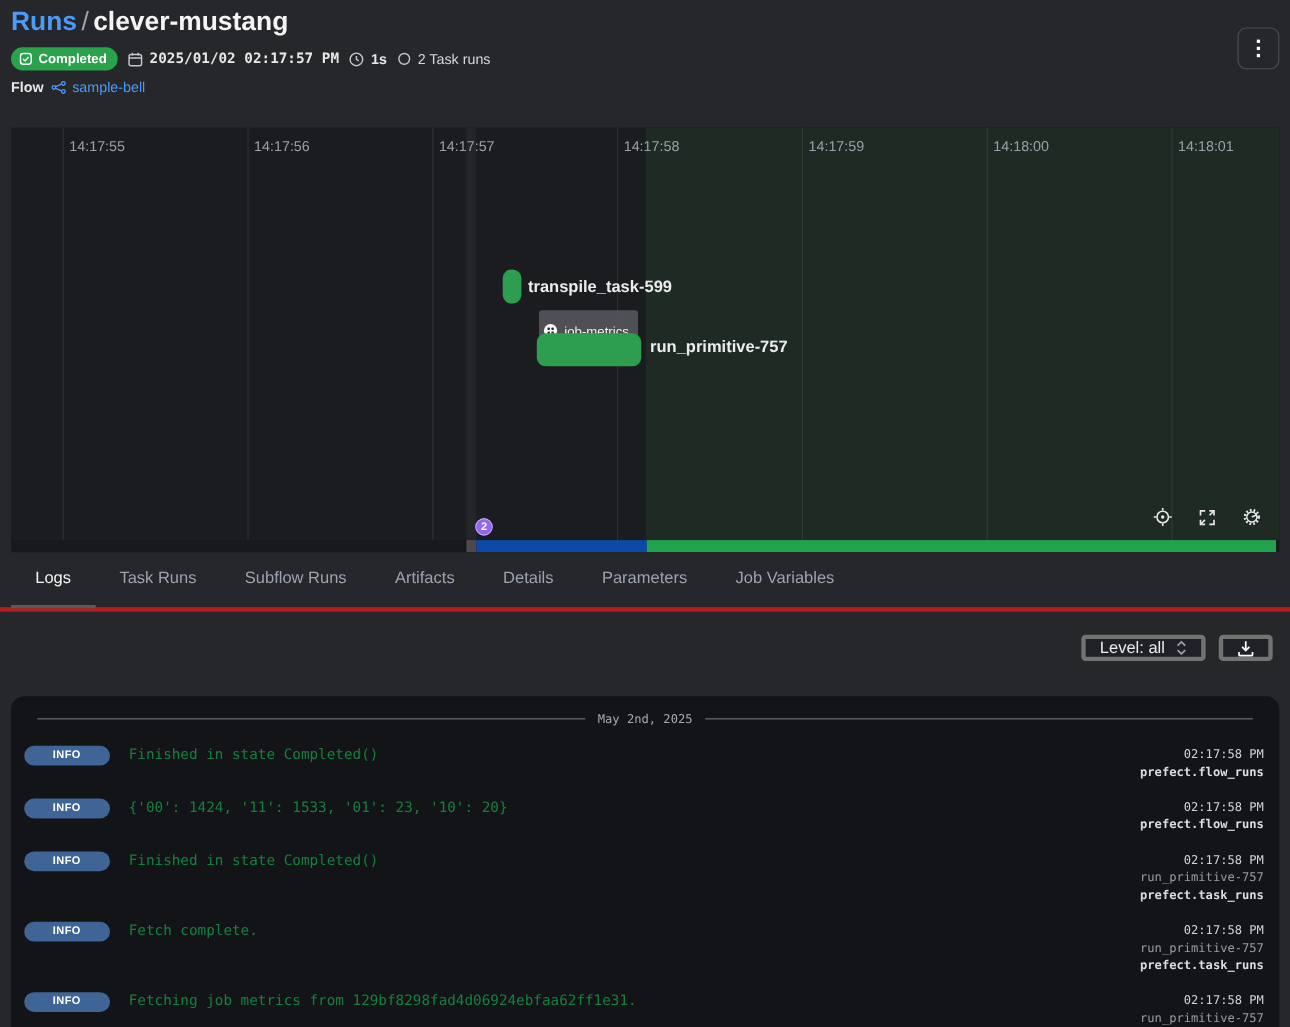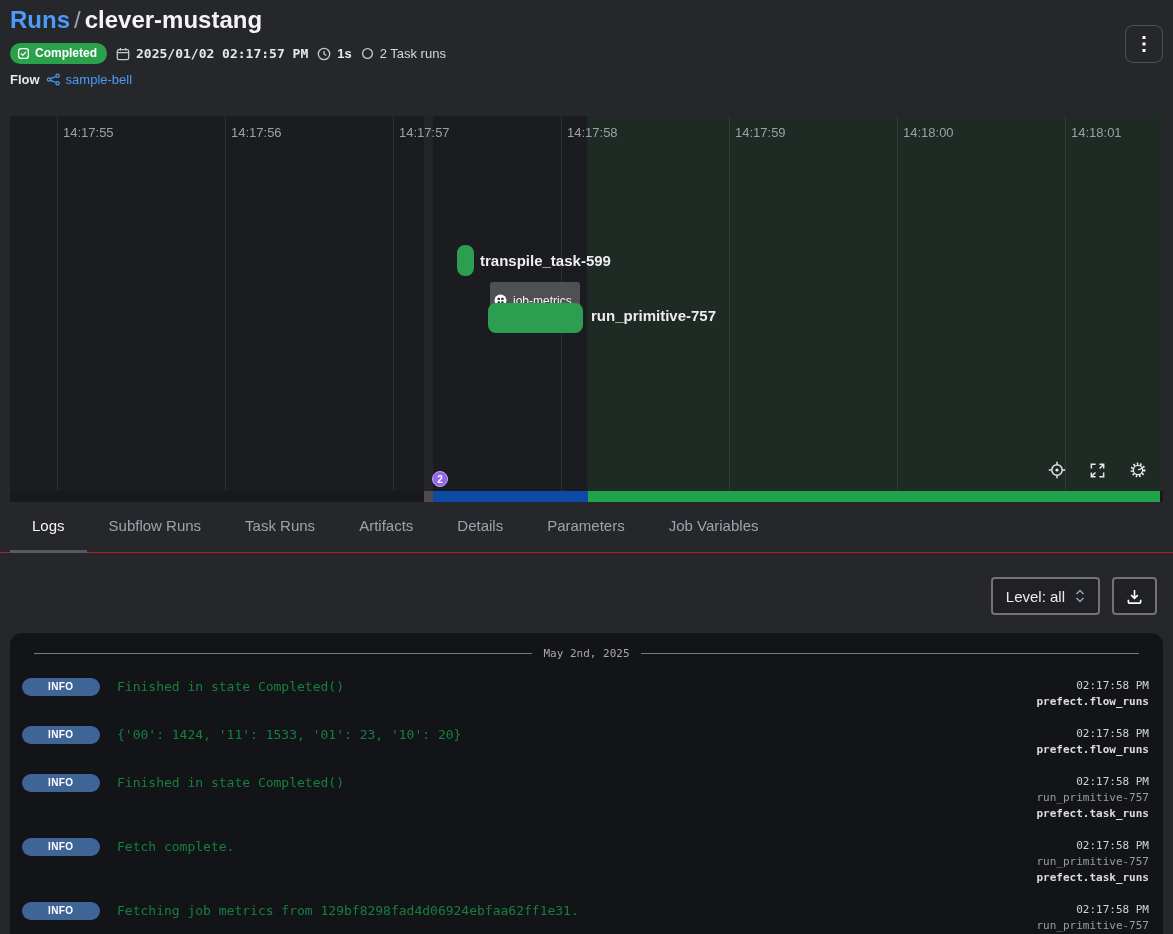--- a/index.html
+++ b/index.html
@@ -80,32 +80,32 @@
   .tl-scrollbar { position:absolute; left:0; right:0; bottom:0; height:11px; background:#18191c; }
   .sb-seg { position:absolute; top:0; height:11px; }
   .sb-gray  { left:414px; width:9px;   background:#51484f; }
   .sb-blue  { left:423px; width:155px; background:#0d4aa6; cursor:pointer; }
   .sb-green { left:578px; width:572px; background:#21a34d; cursor:pointer; }
 
   
   .tabs {
     position:absolute; top:503px; left:0; right:0;
     display:flex; padding-left:10px;
-    border-bottom:1px solid #b91c1c;
+    border-bottom:4px solid #b91c1c;
   }
   .tab {
     padding:14px 22px 16px; font-size:15px; color:#9ca3af;
     cursor:pointer; margin-bottom:-1px; white-space:nowrap;
   }
   .tab.active { color:#f4f4f6; font-weight:500; border-bottom:3px solid #565a61; }
 
   
   .filters { position:absolute; top:577px; right:16px; display:flex; gap:12px; }
   .select-btn, .icon-btn {
-    height:38px; background:#202126; border:2px solid #737373; border-radius:4px;
+    height:24px; background:#202126; border:4px solid #737373; border-radius:4px;
     display:flex; align-items:center; gap:10px; padding:0 13px;
     font-size:15px; color:#ececee; cursor:pointer;
     font-family:"Liberation Sans", sans-serif;
   }
   .icon-btn { padding:0 12px; }
   .updown { color:#9ca3af; display:inline-flex; }
 
   
   .log-panel {
     position:absolute; top:633px; left:10px; width:1153px; height:320px;
@@ -282,22 +282,22 @@
 
   <div class="tl-scrollbar">
     <div class="sb-seg sb-gray"></div>
     <div class="sb-seg sb-blue"></div>
     <div class="sb-seg sb-green"></div>
   </div>
 </div>
 
 <div class="tabs">
   <div class="tab active">Logs</div>
+  <div class="tab">Task Runs</div>
   <div class="tab">Subflow Runs</div>
-  <div class="tab">Task Runs</div>
   <div class="tab">Artifacts</div>
   <div class="tab">Details</div>
   <div class="tab">Parameters</div>
   <div class="tab">Job Variables</div>
 </div>
 
 <div class="filters">
   <button class="select-btn">
     <span>Level: all</span>
     <span class="updown">

